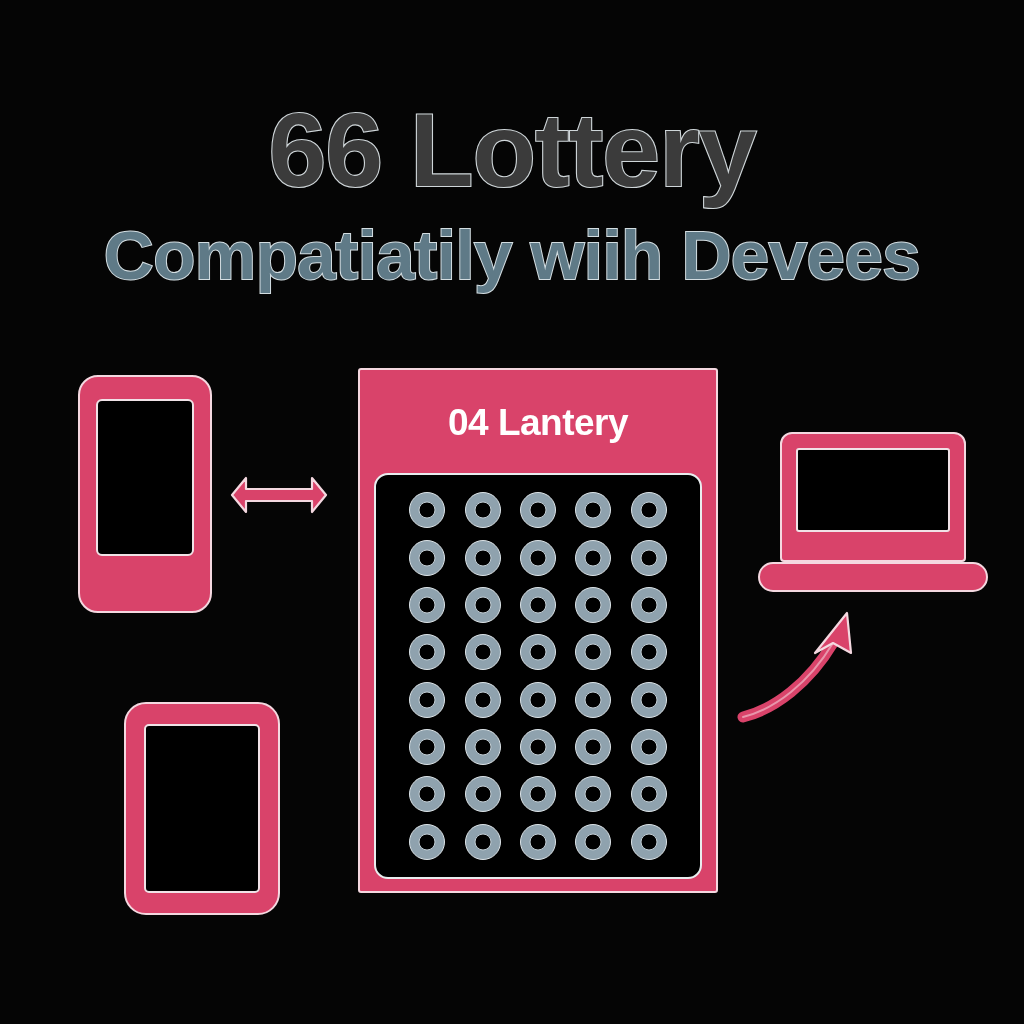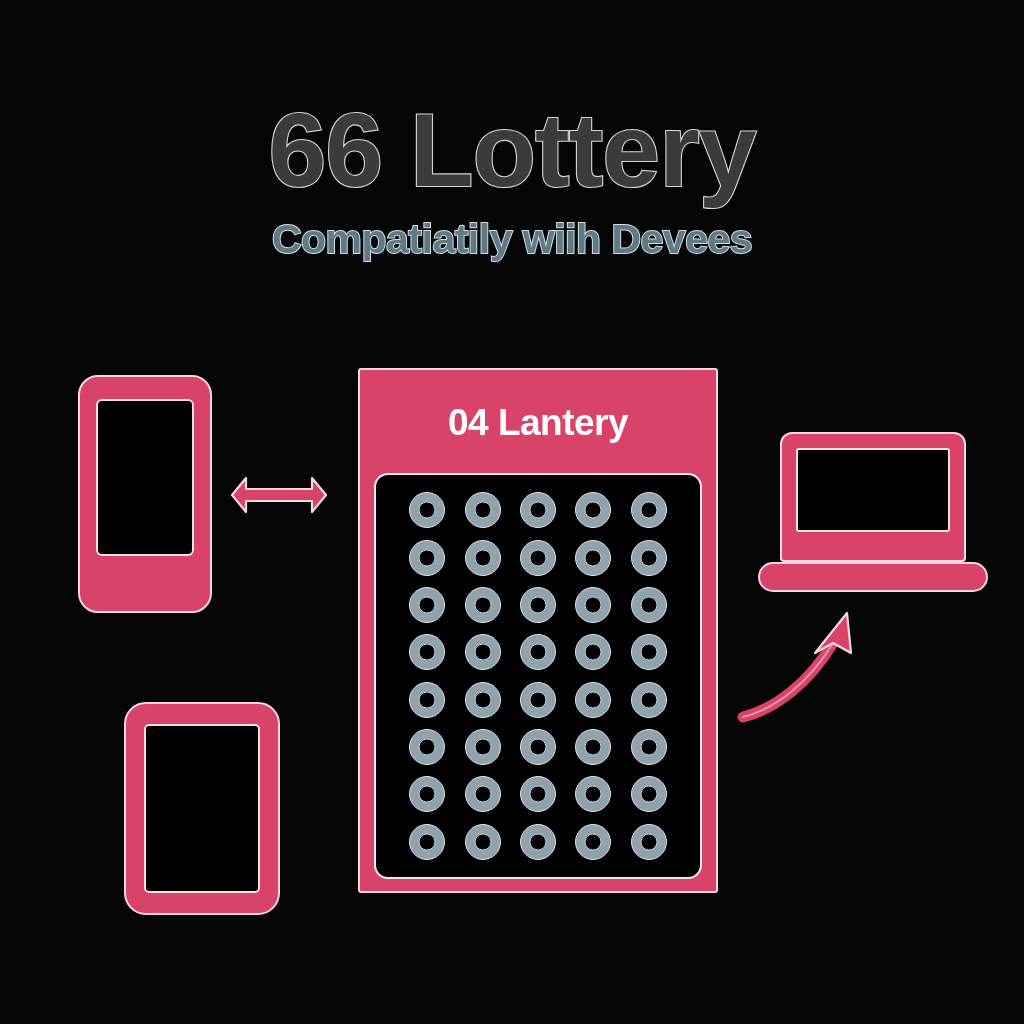--- a/index.html
+++ b/index.html
@@ -32,21 +32,21 @@
     line-height: 1.05;
     white-space: nowrap;
     margin-top: 28px;
   }
   .subtitle {
     position: absolute;
     left: 0;
     top: 216px;
     width: 1024px;
     text-align: center;
-    font-size: 41px;
+    font-size: 69px;
     font-weight: bold;
     letter-spacing: -0.5px;
     color: #5f7a87;
     -webkit-text-stroke: 2px #d3dde1;
     paint-order: stroke fill;
     white-space: nowrap;
   }
 
   
   .phone {

